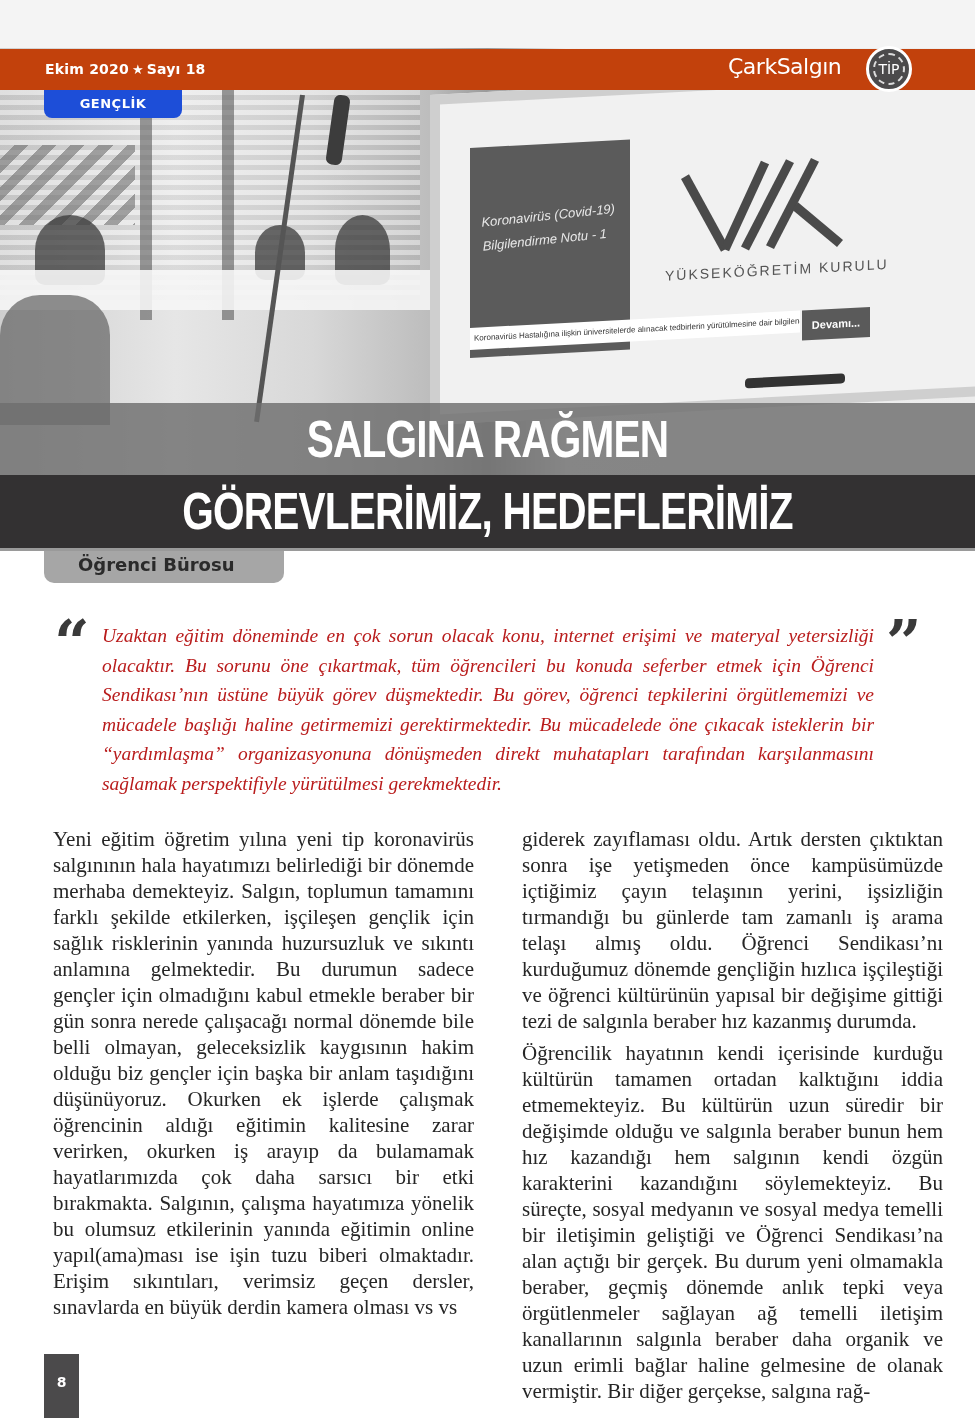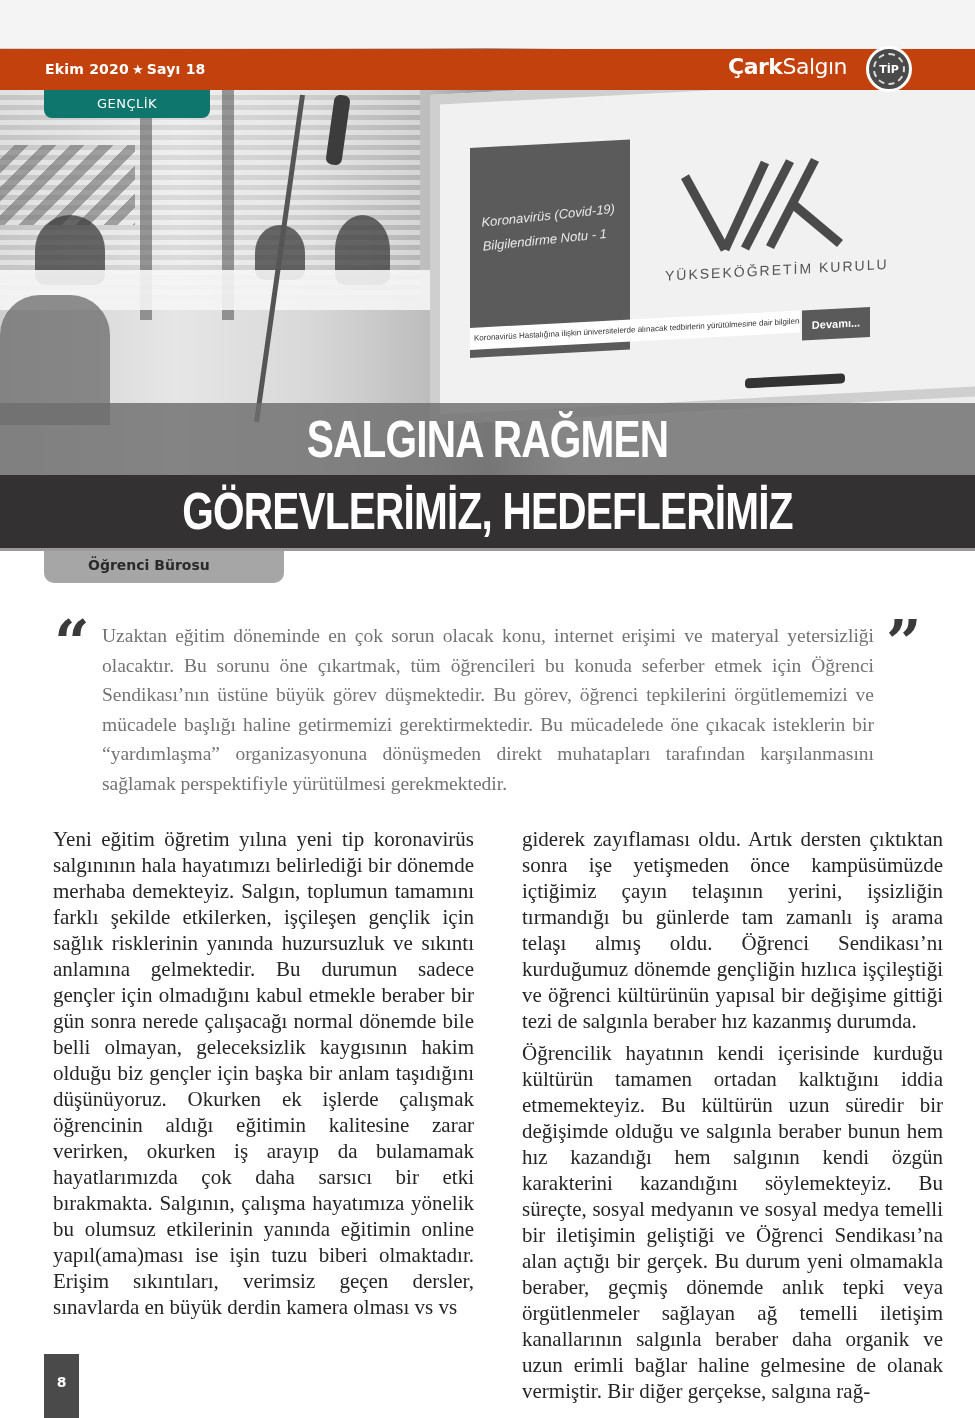--- a/index.html
+++ b/index.html
@@ -62,32 +62,32 @@
   }
   .issue {
     position:absolute; left:45px; top:12px; color:#ffffff; font-family:"DejaVu Sans", sans-serif;
     font-size:14px; font-weight:bold; letter-spacing:.2px;
   }
   .issue .star { font-size:13px; margin:0 3px; }
   .brand {
     position:absolute; left:728px; top:5px; color:#ffffff; font-family:"DejaVu Sans", sans-serif;
     font-size:22px; letter-spacing:-.5px;
   }
-  .brand b { font-weight:bold;text-align:right; }
+  .brand b { font-weight:normal;text-align:right; }
   .tip-badge {
     position:absolute; left:866px; top:46px; width:46px; height:46px; border-radius:50%;
     background:#4b4a4b; border:3px solid #ffffff; display:flex; align-items:center; justify-content:center;
   }
   .tip-badge .inner {
     width:32px; height:32px; border-radius:50%; border:2px dashed #dcdcdc; display:flex; align-items:center; justify-content:center;
-    color:#fff; font-family:"DejaVu Sans", sans-serif; font-weight:bold; font-size:11px;text-align:center;
+    color:#fff; font-family:"DejaVu Sans", sans-serif; font-weight:normal; font-size:14px;text-align:center;
   }
   .section-tab {
-    position:absolute; left:44px; top:90px; width:166px; height:28px; background:#0f766e;
-    border-radius:0 0 8px 8px; color:#ffffff; font-family:"DejaVu Sans", sans-serif; font-weight:normal;
+    position:absolute; left:44px; top:90px; width:138px; height:28px; background:#1d4ed8;
+    border-radius:0 0 8px 8px; color:#ffffff; font-family:"DejaVu Sans", sans-serif; font-weight:bold;
     font-size:13px; letter-spacing:.5px; text-align:center; line-height:28px;
   }
 
   
   .title-band-1 {
     position:absolute; left:0; top:403px; width:975px; height:73px; background:rgba(110,110,110,.82);
   }
   .title-band-2 {
     position:absolute; left:0; top:475px; width:975px; height:73px; background:#333132;
   }
@@ -95,32 +95,32 @@
     position:absolute; left:0; width:975px; text-align:center; color:#ffffff;
     font-family:"Liberation Sans", sans-serif; font-weight:bold; font-size:52px; letter-spacing:-1px;
     transform:scaleX(.78); transform-origin:center;
   }
   .title-line.l1 { top:409px; }
   .title-line.l2 { top:481px; }
   .title-rule { position:absolute; left:0; top:548px; width:975px; height:3px; background:#9a9a9a; }
   .author-tab {
     position:absolute; left:44px; top:551px; width:240px; height:32px; background:#a6a6a6;
     border-radius:0 0 10px 10px; color:#2a2a2a; font-family:"DejaVu Sans", sans-serif; font-weight:bold;
-    font-size:14px; padding-left:44px; line-height:28px;
+    font-size:18px; padding-left:34px; line-height:28px;
   }
 
   
   .quote-open, .quote-close {
     position:absolute; color:#3a3a3a; font-family:"DejaVu Serif", serif; font-weight:bold; font-size:62px; line-height:1;
   }
   .quote-open { left:54px; top:612px; }
   .quote-close { left:886px; top:612px; }
   .pullquote {
     position:absolute; left:102px; top:621px; width:772px; font-family:"Liberation Serif", serif;
-    font-size:19.5px; line-height:29.5px; color:#737373; text-align:justify; text-align-last:left;
+    font-style:italic; font-size:19.5px; line-height:29.5px; color:#b91c1c; text-align:justify; text-align-last:left;
   }
 
   
   .col {
     position:absolute; top:826px; width:421px; font-family:"Liberation Serif", serif; font-size:21px;
     line-height:26px; color:#262626; text-align:justify; hyphens:manual;
   }
   .col p { margin-bottom:6px; }
   .col.left { left:53px; }
   .col.right { left:522px; }

